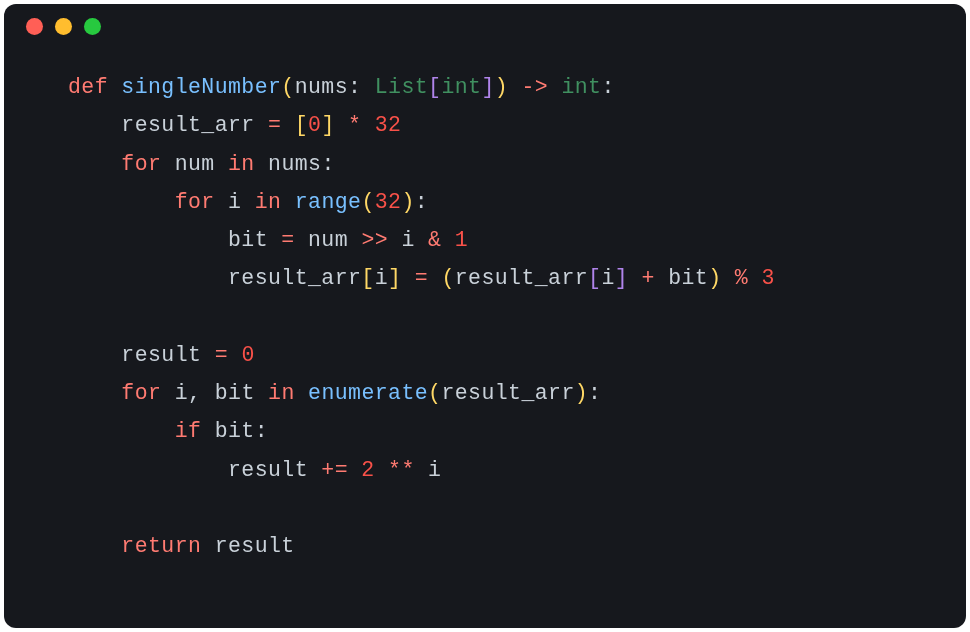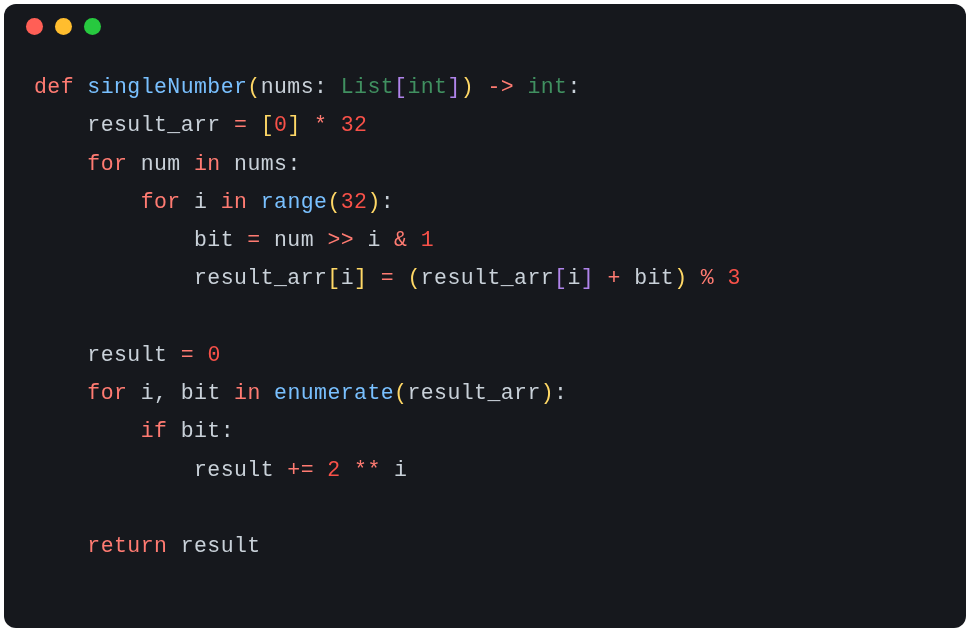--- a/index.html
+++ b/index.html
@@ -35,20 +35,21 @@
     .dot {
       width: 17px; height: 17px; border-radius: 50%;
     }
     .dot.red    { background: #ff5f56; }
     .dot.yellow { background: #ffbd2e; }
     .dot.green  { background: #27c93f; }
     .code {
       padding: 20px 30px 28px 30px;
       white-space: pre;
       letter-spacing: 0.02em;
+      margin-left: 34px;
     }
     
     .kw    { color: #ff7b72; }   
     .fn    { color: #79c0ff; }   
     .cls   { color: #409060; }   
     .var   { color: #c9d1d9; }   
     .num   { color: #f85149; }   
     .op    { color: #ff7b72; }   
     .punc  { color: #c9d1d9; }
     .par   { color: #ffd866; }   

